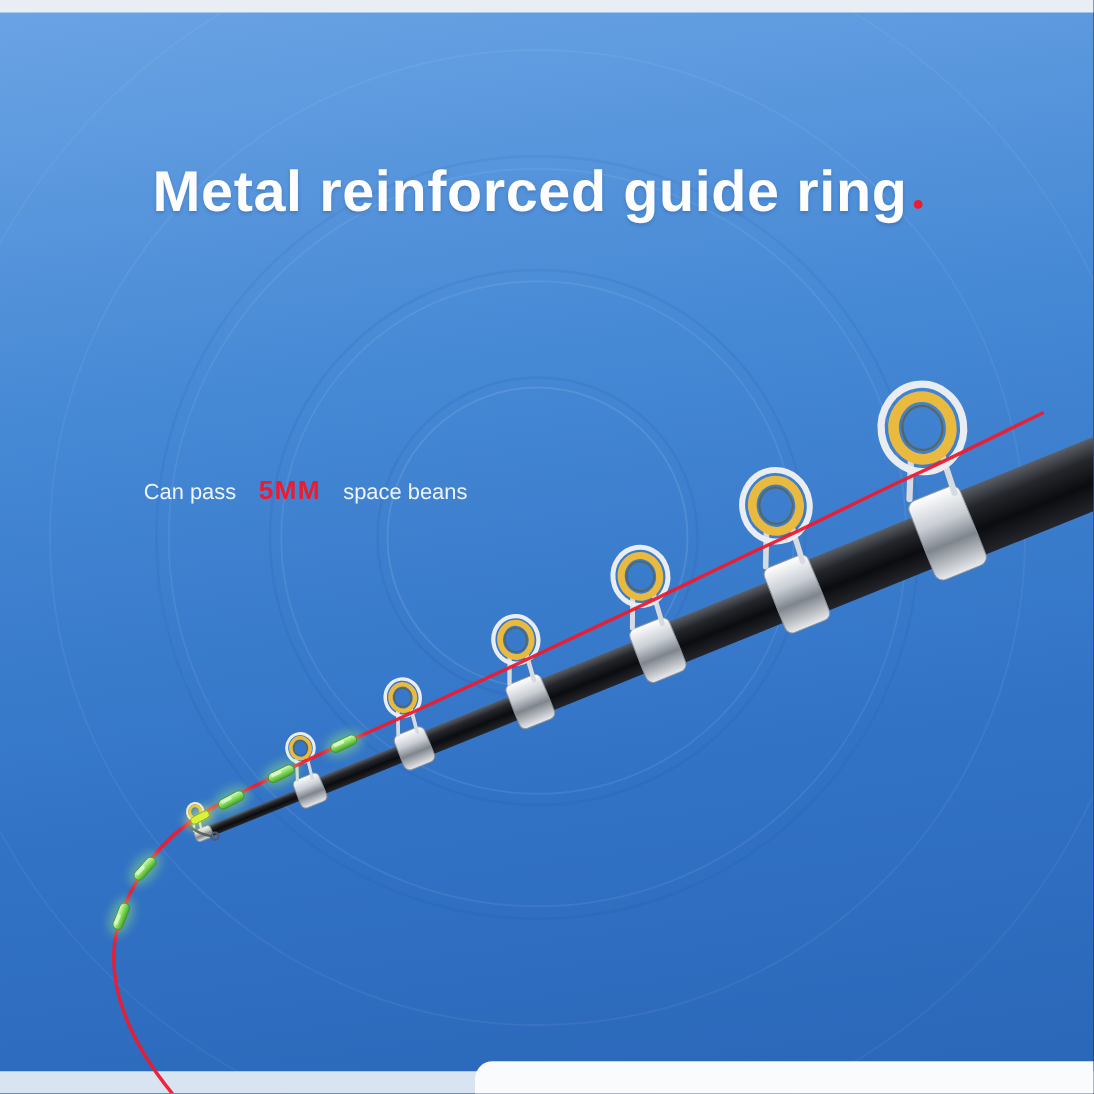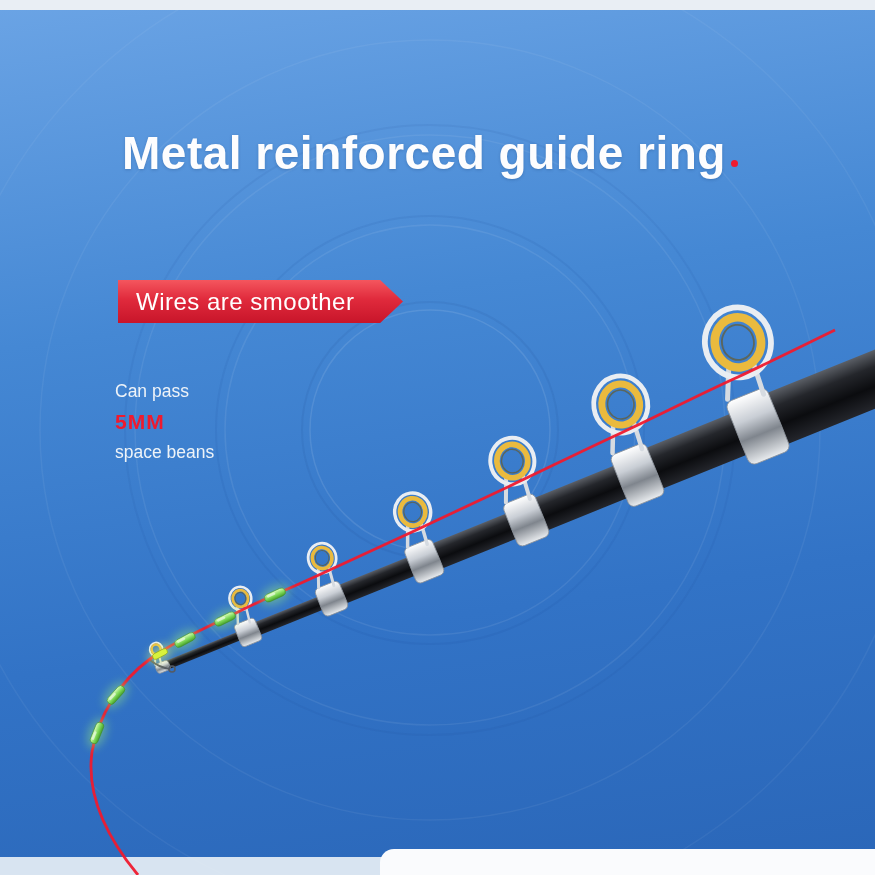--- a/index.html
+++ b/index.html
@@ -40,22 +40,22 @@
   .banner {
     position:absolute; left:118px; top:280px; width:285px; height:43px;
     display:flex; align-items:center; padding-left:18px;
     font-size:24px; color:#ffffff; letter-spacing:0.5px;
     background: linear-gradient(180deg, var(--banner-red-top, #f4565e) 0%, #e02a3c 45%, var(--banner-red-bottom, #c8152a) 100%);
     clip-path: polygon(0 0, 92% 0, 100% 50%, 92% 100%, 0 100%);
   }
 
   .caption {
     position:absolute; left:115px; top:381px;
-    display:flex; align-items:baseline; gap:8px;
-    font-size:17.5px; color:#eef3f8;flex-direction:column;
+    display:flex; align-items:baseline; gap:18px;
+    font-size:17.5px; color:#eef3f8;
   }
   .caption .hl {
     color: var(--line-red, #e8283c);
     font-weight:bold; font-size:21px; letter-spacing:1px;
   }
 </style>
 </head>
 <body>
 
 <div class="stage">
@@ -216,23 +216,20 @@
         <rect x="-11" y="-4" width="22" height="8" rx="4" fill="url(#beadGrad)" stroke="#3f8f2a" stroke-width="0.6"></rect>
         <rect x="-8" y="-2.8" width="9" height="2.4" rx="1.2" fill="#ffffff" opacity="0.55"></rect>
       </g>
     </g>
   </svg>
 
   <div class="title">
     <span>Metal reinforced guide ring</span><span class="title-dot"></span>
   </div>
 
-  <div class="banner">
-    <span>Wires are smoother</span>
-  </div>
 
   <div class="caption">
     <span>Can pass</span>
     <span class="hl">5MM</span>
     <span>space beans</span>
   </div>
 
 </div>
 
 </body></html>

